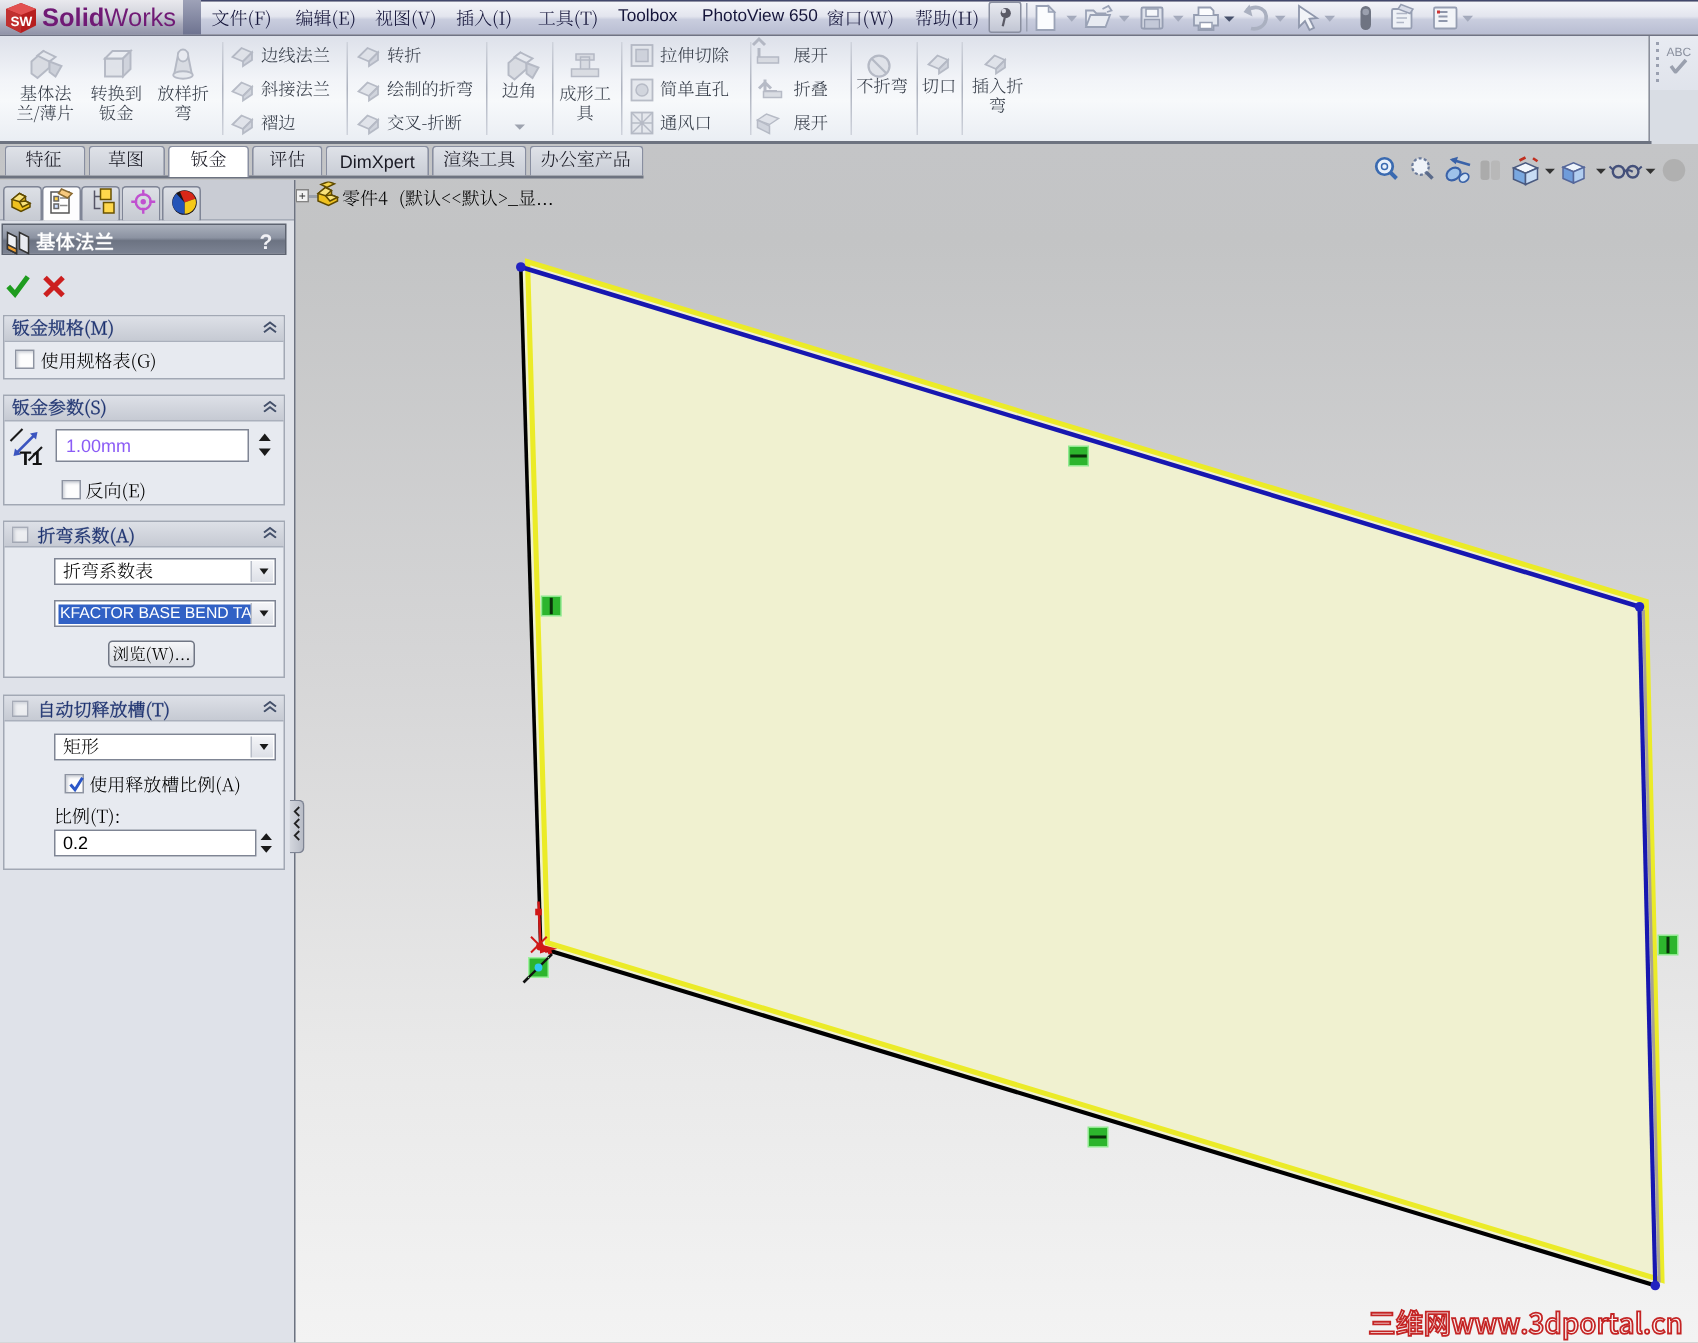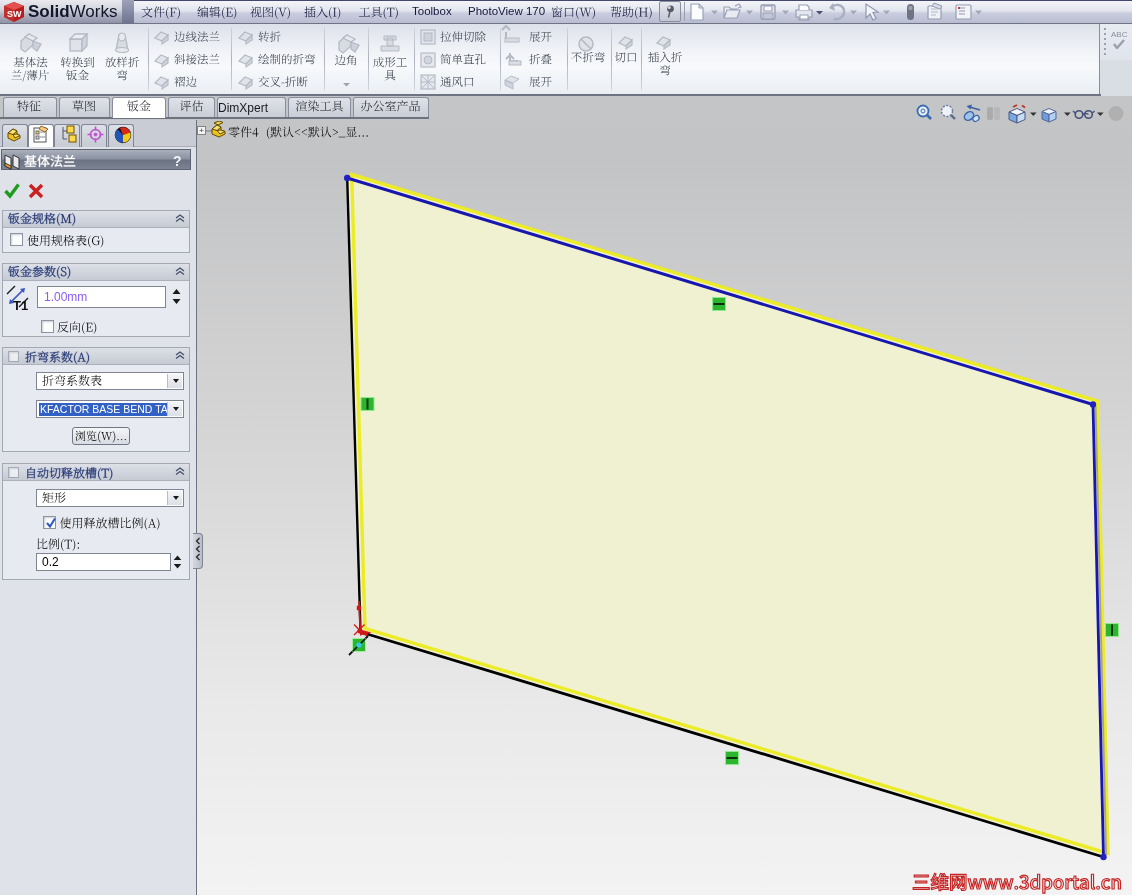--- a/index.html
+++ b/index.html
@@ -9,21 +9,21 @@
 #menubar{left:0;top:0;width:1132px;height:24px;background:linear-gradient(#f4f5f9 0%,#e3e5ee 45%,#c9cdde 55%,#b8bdd2 100%);border-bottom:1px solid #6f7384;border-top:1px solid #42476b}
 #logoblk{left:0;top:0;width:122px;height:23px;background:linear-gradient(#e9e9ee 0%,#d5d6de 40%,#a9abbc 70%,#9093a8 100%)}
 #menusep{left:122px;top:0;width:12px;height:23px;background:linear-gradient(#9ea2b8,#6e7390)}
 .mitem{top:0;height:23px;line-height:23px;font-size:12px;color:#15153a}
 
 #ribbon{left:0;top:24px;width:1100px;height:72px;background:linear-gradient(#dde1ea 0%,#f2f4f8 40%,#f7f9fb 60%,#e9edf3 100%);border-right:1px solid #8a8f9c}
 #ribbonright{left:1100px;top:24px;width:32px;height:72px;background:linear-gradient(#e8ebf2,#d8dce5)}
 .rsep{top:28px;width:1px;height:62px;background:linear-gradient(#cfd3dc,#aeb3bf,#cfd3dc)}
 
 #tabrow{left:0;top:97px;width:429px;height:20px;background:transparent}
-.ctab{top:97px;height:20px;background:linear-gradient(#dfe2e8,#c9cdd6);border:1px solid #888ea0;border-bottom:none;border-radius:3px 3px 0 0;font-size:12px;color:#1a1a24;text-align:left;line-height:20px}
+.ctab{top:97px;height:20px;background:linear-gradient(#dfe2e8,#c9cdd6);border:1px solid #888ea0;border-bottom:none;border-radius:3px 3px 0 0;font-size:12px;color:#1a1a24;text-align:center;line-height:20px}
 .ctab.active{background:#fff;height:21px}
 
 #leftpanel{left:0;top:120px;width:197px;height:775px;background:#dfe2e9;border-right:1px solid #6d7380}
 #ptabs{left:0;top:0px;width:196px;height:27px;background:#c9ccd4;border-bottom:1px solid #a6acb8}
 .ptab{top:4px;width:26px;height:23px;background:linear-gradient(#dde0e6,#c6cad2);border:1px solid #7f8596;border-bottom:none;border-radius:3px 3px 0 0}
 .ptab.sel{background:#fdfdfe}
 #pmhead{left:1px;top:29px;width:190px;height:21px;background:linear-gradient(#aab0bc 0%,#8b92a1 45%,#6c7382 55%,#7c8393 100%);border:1px solid #5d6370}
 .grp{left:2px;width:188px;background:#e7eaf0;border:1px solid #a2a8b4}
 .grphead{left:0;top:0;width:100%;height:17px;background:linear-gradient(#dde0e7,#c6cad3);border-bottom:1px solid #aab0bc}
 .chev{width:10px;height:8px}
@@ -41,23 +41,23 @@
 
 <div id="menubar" class="abs"></div>
 <div id="logoblk" class="abs"></div>
 <div id="menusep" class="abs"></div>
 <svg class="abs" style="left:3px;top:1px" width="22" height="22" viewBox="0 0 22 22">
  <polygon points="11,1 21,5 21,16 11,21 1,16 1,5" fill="#b61e1e"></polygon>
  <polygon points="11,1 21,5 11,9 1,5" fill="#e25050"></polygon>
  <polygon points="1,5 11,9 11,21 1,16" fill="#c03030"></polygon>
  <text x="4" y="16" font-size="9" font-weight="bold" fill="#fff" font-family="Liberation Sans">SW</text>
 </svg>
-<div class="abs" style="left:28px;top:1px;font-size:17px;line-height:22px;color:#0f172a"><b>Solid</b>Works</div>
+<div class="abs" style="left:28px;top:1px;font-size:17px;line-height:22px;color:#701a75"><b>Solid</b>Works</div>
 <div class="abs mitem" style="left:412px;font-size:11.5px">Toolbox</div>
-<div class="abs mitem" style="left:468px;font-size:11.5px">PhotoView 170</div>
+<div class="abs mitem" style="left:468px;font-size:11.5px">PhotoView 650</div>
 
 <div class="abs" style="left:659px;top:1px;width:22px;height:21px;background:linear-gradient(#e8eaf0,#c2c6d4);border:1px solid #8a8fa0;border-radius:2px"></div>
 <svg class="abs" style="left:663px;top:4px" width="14" height="15" viewBox="0 0 14 15">
       <circle cx="7.5" cy="4.8" r="3.4" fill="#5a5a66"></circle>
       <circle cx="6.2" cy="3.4" r="1.5" fill="#d8d8e2"></circle>
       <path d="M6.8 8 L5.5 13.5" stroke="#5a5a66" stroke-width="1.5"></path>
     </svg>
 <div class="abs" style="left:684px;top:2px;width:1px;height:19px;background:#9aa0b2"></div>
 
 <svg class="abs" style="left:688px;top:2px" width="300" height="20" viewBox="0 0 300 20">

